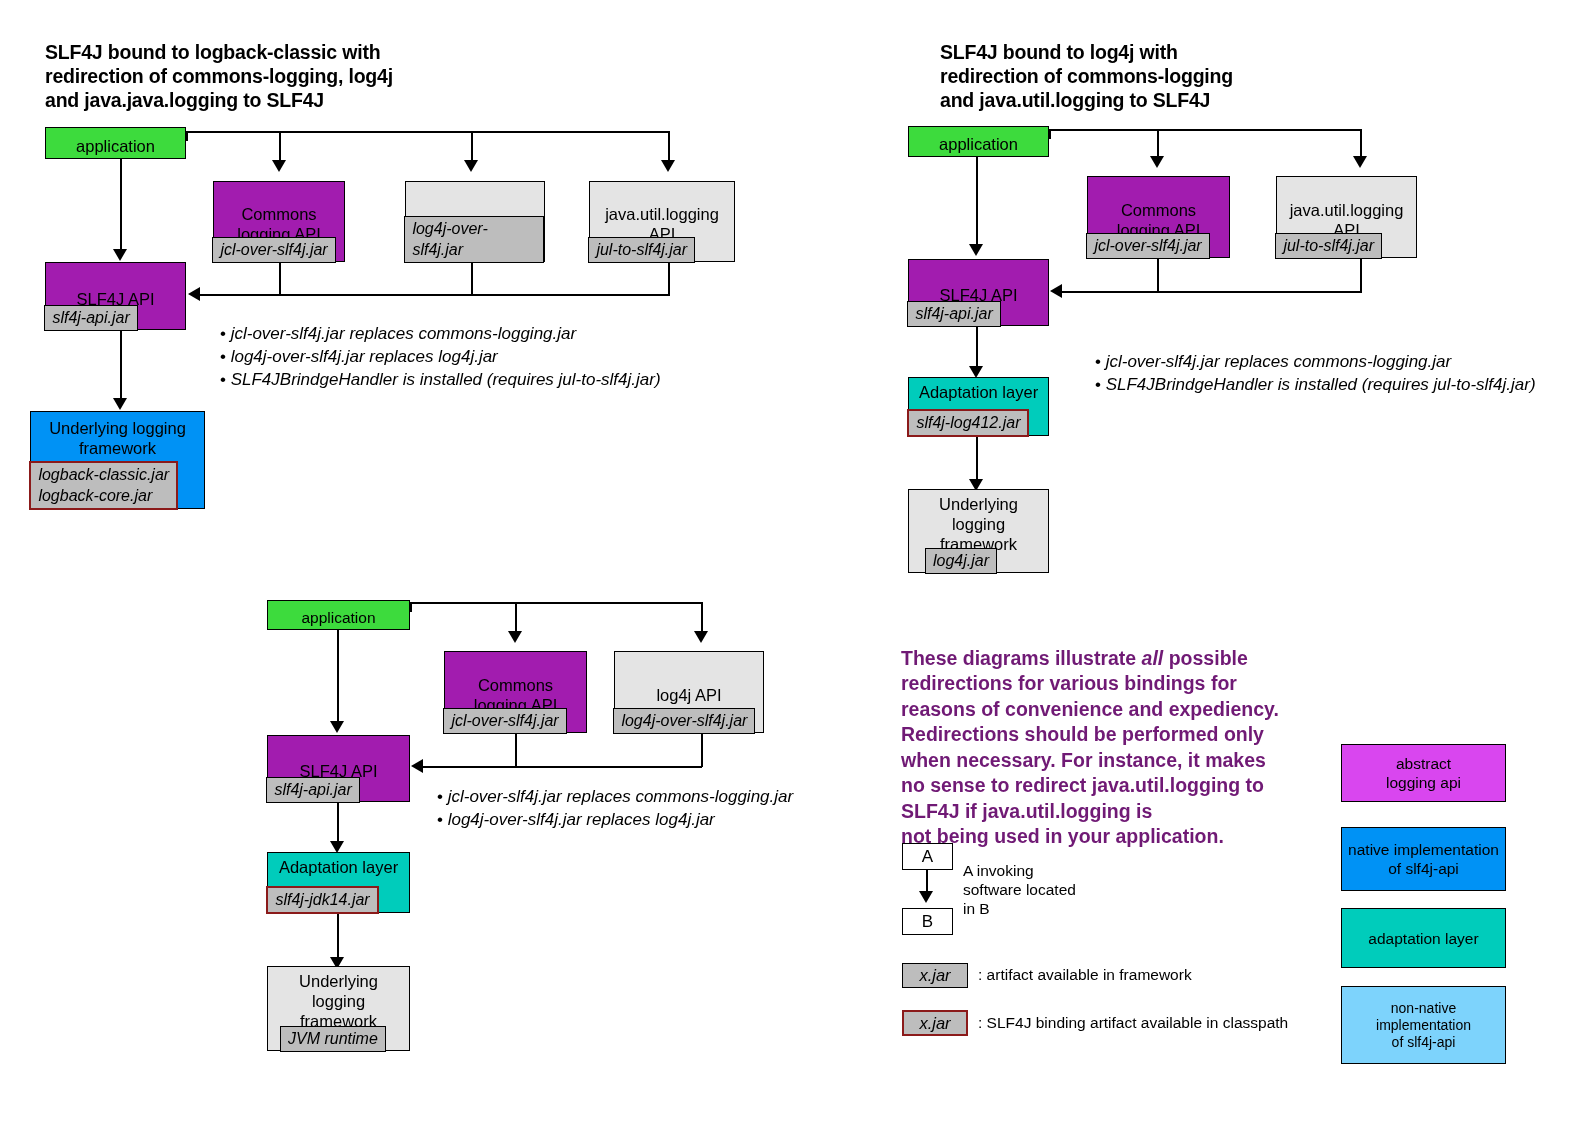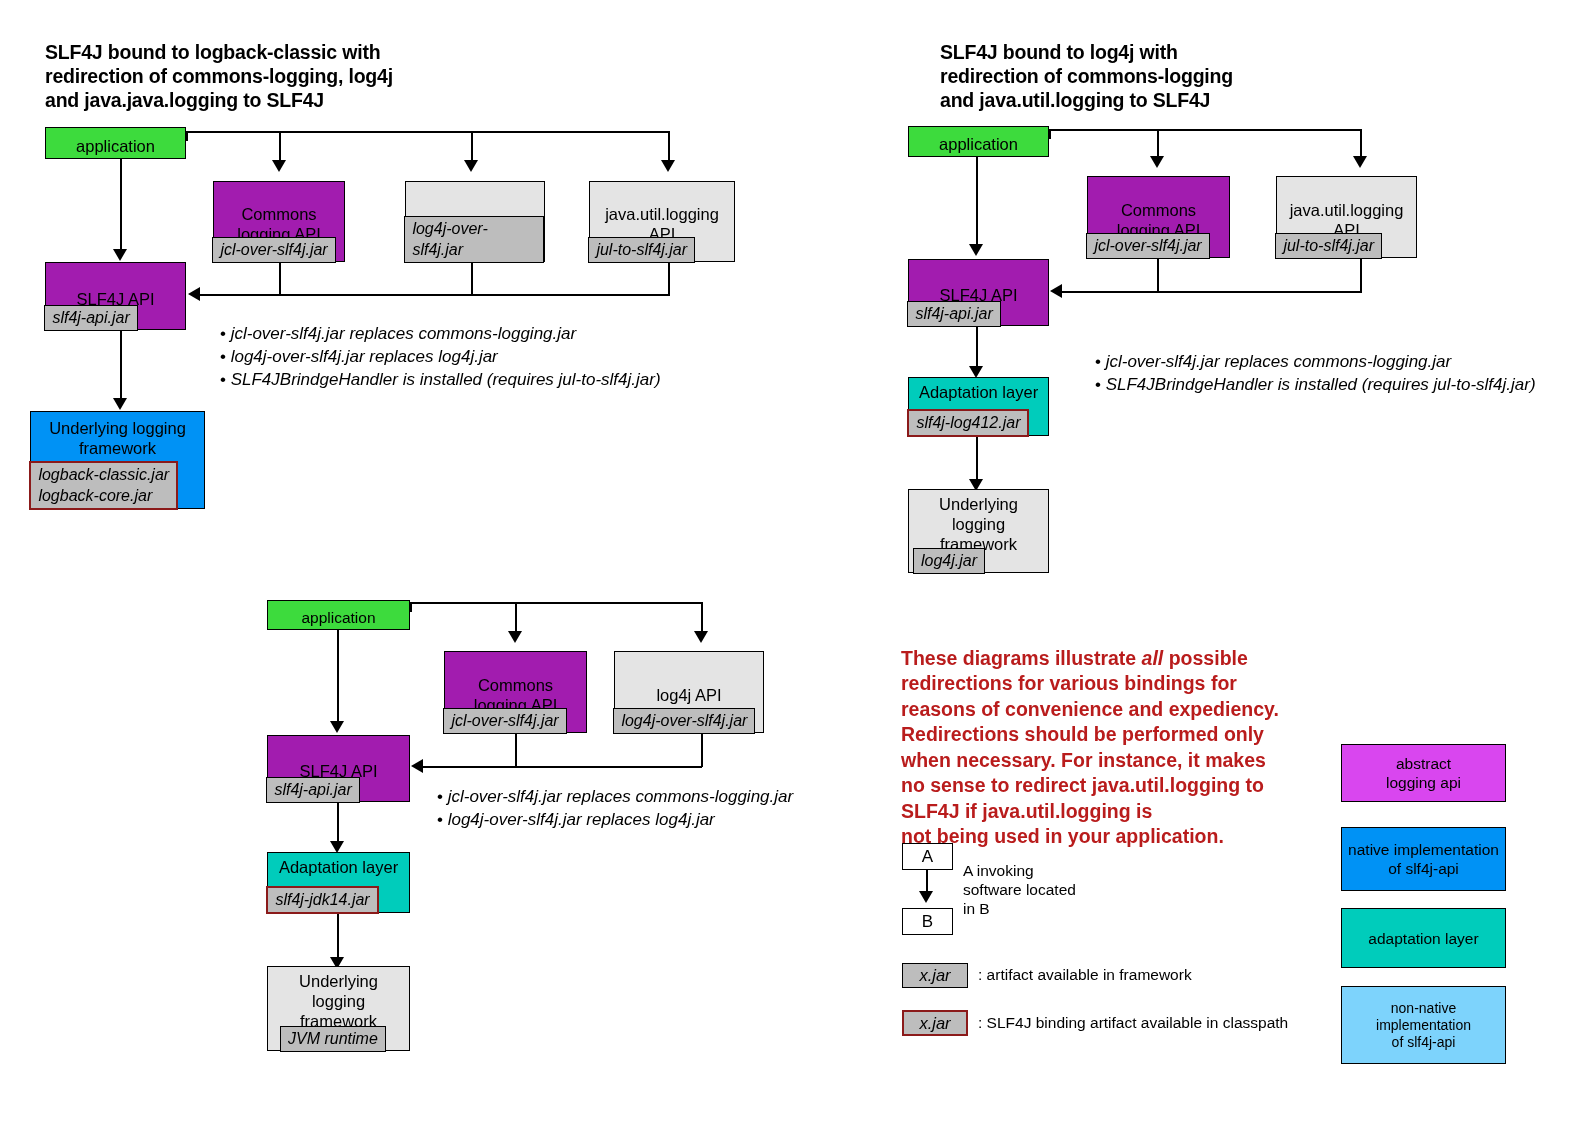--- a/index.html
+++ b/index.html
@@ -99,21 +99,21 @@
   }
   .notes .bl { display:block; }
   .notes .bl::before { content:"\2022\00a0"; font-style:normal; }
 
   
   .para {
     position:absolute;
     font-weight:bold;
     font-size:19.5px;
     line-height:25.5px;
-    color:#b91c1c;
+    color:#701a75;
     width:430px;
     white-space:pre-line;
   }
   .para i { font-style:italic; }
 
   
   .lgbox {
     position:absolute;
     border:1.6px solid #000;
     background:#fff;
@@ -272,21 +272,21 @@
 
   <div class="node teal" style="left:908px; top:377px; width:141px; height:59px;">
     <span class="nlabel" style="flex:0 0 auto; padding-top:4px;">Adaptation layer</span>
     <span class="jar binding">slf4j-log412.jar</span>
   </div>
 
   <div class="node gray" style="left:908px; top:489px; width:141px; height:84px;">
     <span class="nlabel" style="flex:0 0 auto; padding-top:4px;">Underlying
 logging
 framework</span>
-    <span class="jar" style="left:4px;">log4j.jar</span>
+    <span class="jar" style="left:16px;">log4j.jar</span>
   </div>
 
   <div class="notes" style="left:1095px; top:350px;">
     <span class="bl">jcl-over-slf4j.jar replaces commons-logging.jar</span>
     <span class="bl">SLF4JBrindgeHandler is installed (requires jul-to-slf4j.jar)</span>
   </div>
 
 
   <div class="ln lnh" style="left:410px; top:602px; width:292px;"></div>
   <div class="ln lnv" style="left:410px; top:602px; height:10px;"></div>

